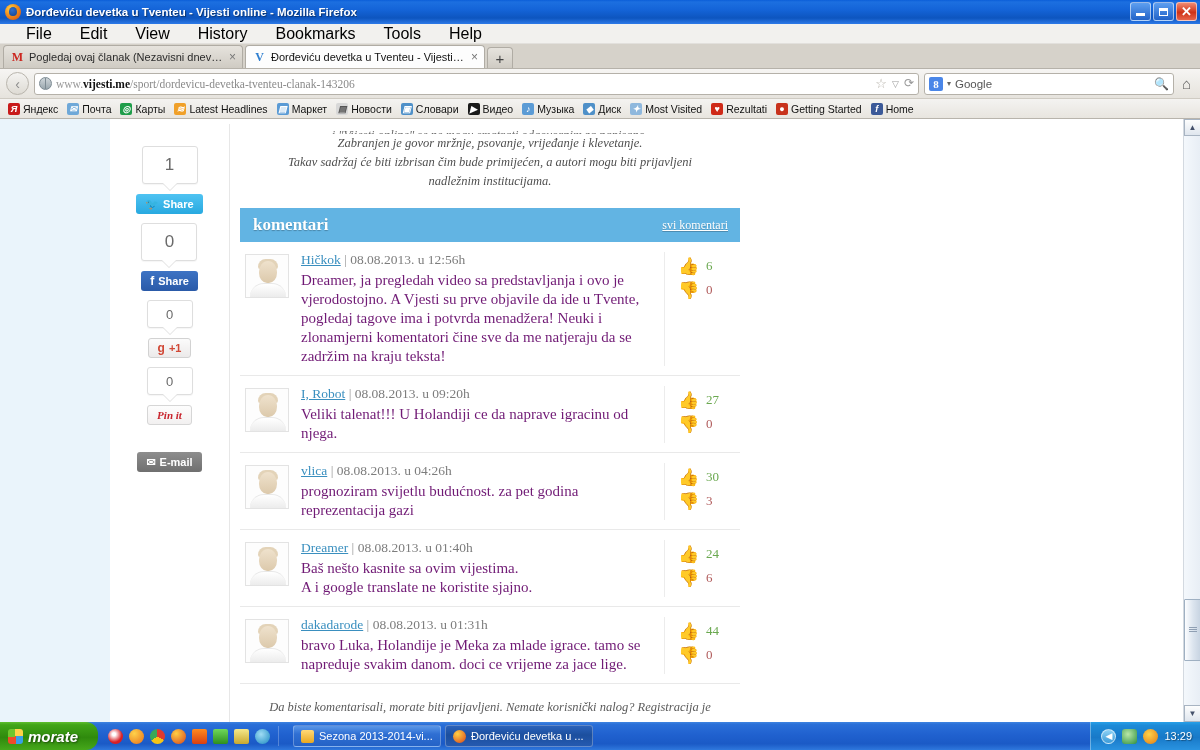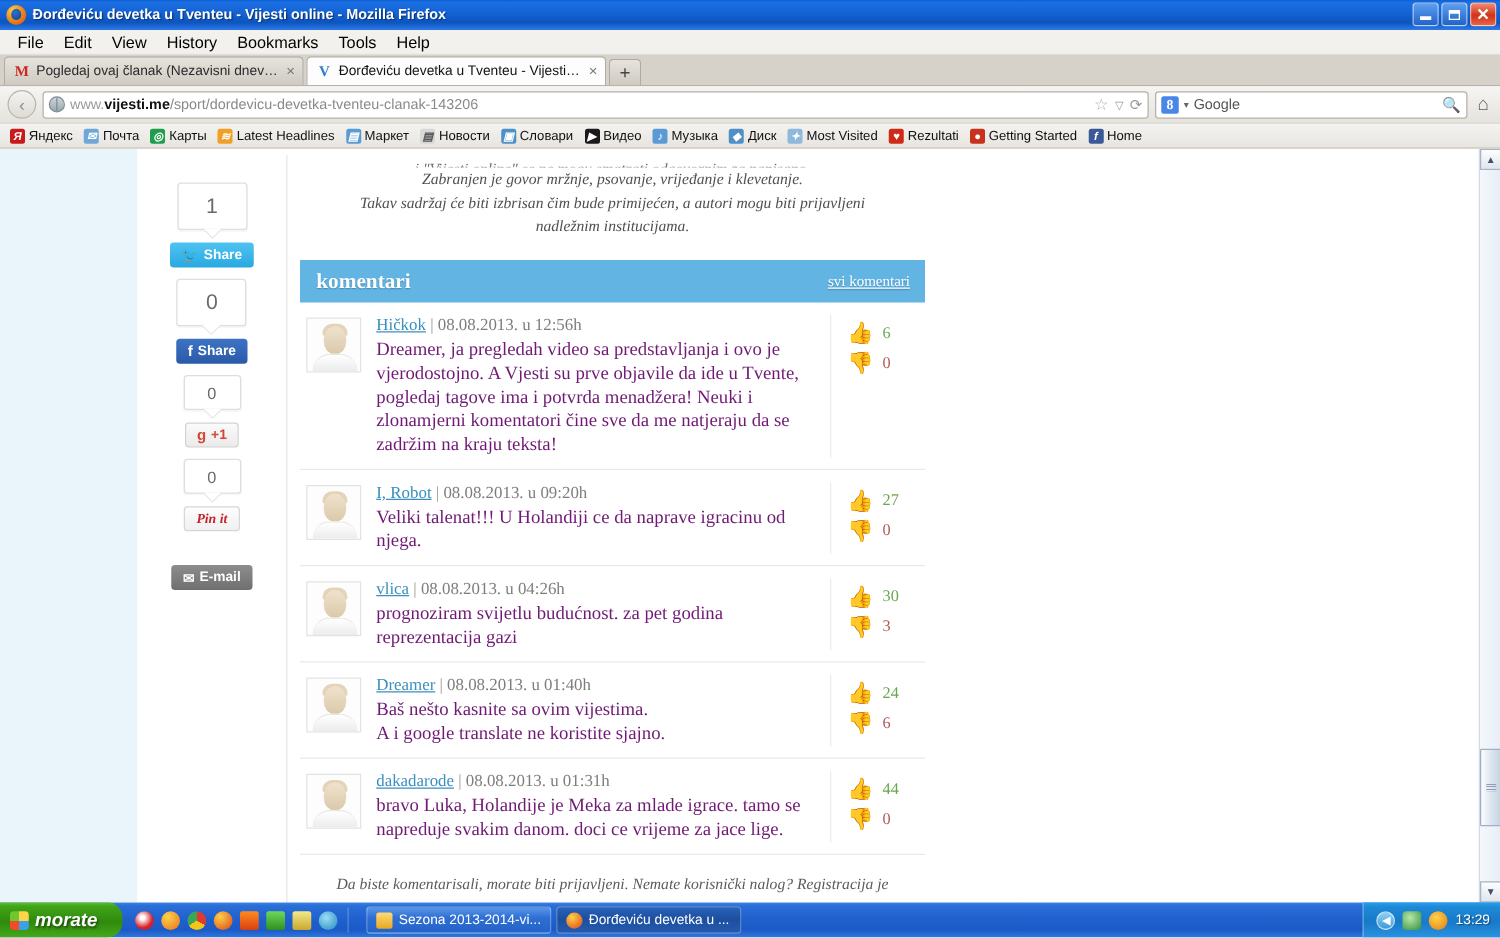--- a/index.html
+++ b/index.html
@@ -47,21 +47,21 @@
   .winbtn .xglyph { font-size: 13px; font-weight: bold; margin-top:-1px; }
   .winbtn .sqglyph { width:9px;height:8px;border:1.5px solid #fff;border-top-width:3px; }
 
   
   .menubar {
     height: 20px; background: #f2f1ee;
     display: flex; align-items: center; padding-left: 6px;
     border-bottom: 1px solid #e2e0dc;
   }
   .menubar .mi {
-    font-size: 13px; color: #000; padding: 2px 8px;
+    font-size: 16px; color: #000; padding: 2px 8px; margin-left: 12px;
   }
 
   
   .tabstrip {
     height: 25px; background: #d6d2ca;
     display: flex; align-items: flex-end; padding-left: 3px;
     border-bottom: 1px solid #b6b2aa;
   }
   .tab {
     height: 23px; display: flex; align-items: center;
@@ -95,21 +95,21 @@
   .backbtn {
     width: 23px; height: 23px; border-radius: 50%;
     background: linear-gradient(to bottom,#f4f3f1,#dedbd4);
     border: 1px solid #b9b5ad;
     display: flex; align-items: center; justify-content: center;
     color: #8c8c8c; font-size: 14px; flex:none;
   }
   .urlbox {
     flex: 1; height: 22px; background: #fff;
     border: 1px solid #b5b1a9; border-radius: 3px;
-    display: flex; align-items: center; padding: 0 4px; gap: 4px;
+    display: flex; align-items: center; padding: 0 4px; gap: 4px; font-family: Liberation Serif, serif;
   }
   .globe {
     width: 13px; height: 13px; border-radius: 50%;
     background: linear-gradient(to bottom,#cfd6da,#9aa7ae);
     border: 1px solid #7d8b93; flex:none; position: relative;
   }
   .globe::after{content:"";position:absolute;left:5px;top:0;width:1px;height:11px;background:#7d8b93;}
   .urltext { font-size: 11.5px; color: #8a8a8a; white-space: nowrap; flex:1; }
   .urltext b { color: #111; font-weight: bold; }
   .urltext .scheme { color:#9a9a9a; }

